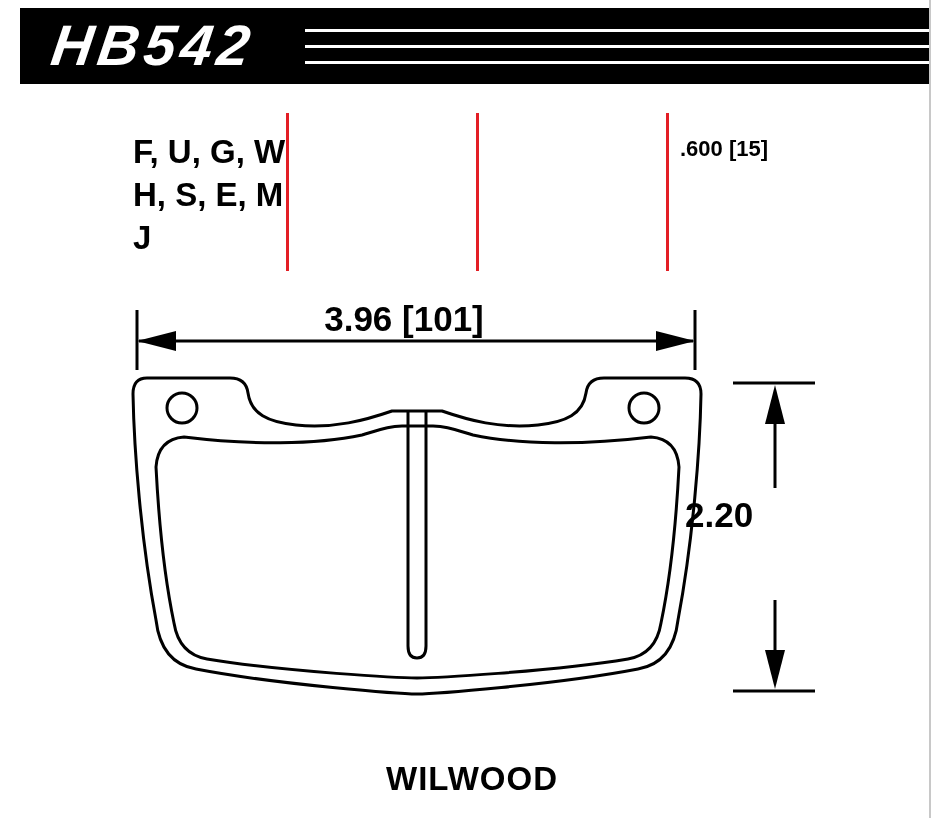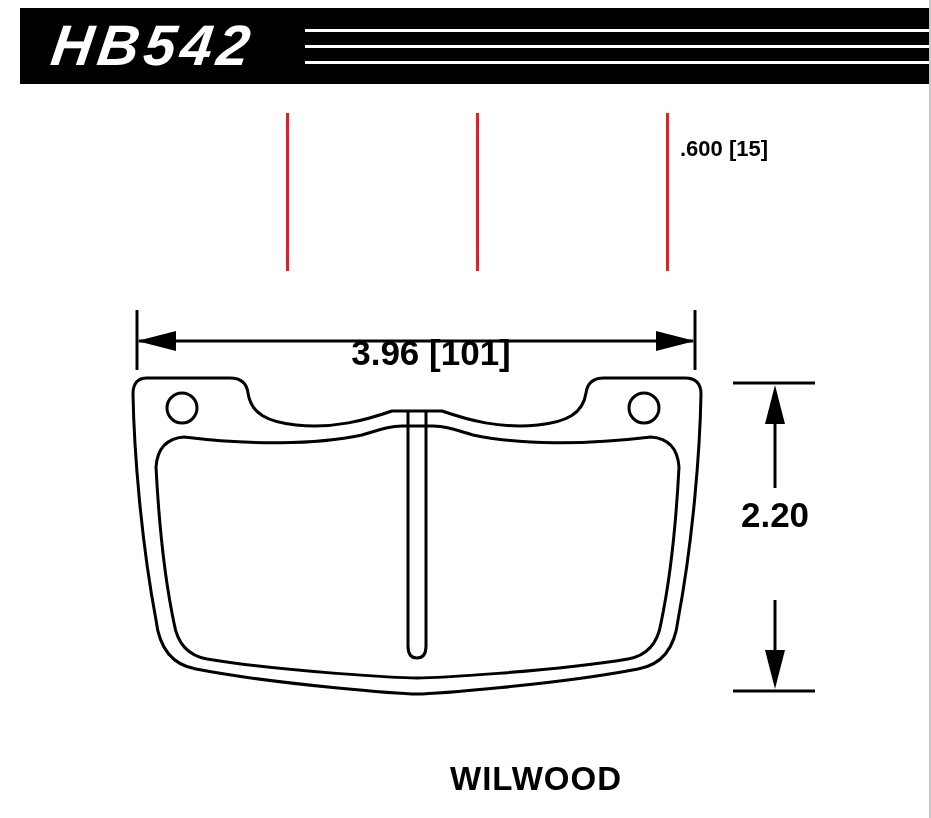--- a/index.html
+++ b/index.html
@@ -11,21 +11,21 @@
   .banner{left:20px;top:8px;right:0;height:76px;background:#000000;}
   .part-number{position:absolute;left:32px;top:0;height:76px;line-height:74px;
     color:#ffffff;font-size:57px;font-weight:bold;font-style:italic;
     letter-spacing:5px;transform:skewX(-8deg);}
   .stripe{position:absolute;height:3px;background:#ffffff;right:0;}
 
   
   .codes{left:133px;top:130px;font-size:33px;font-weight:bold;line-height:43px;color:#000;}
   .thickness{left:680px;top:136px;font-size:22px;font-weight:bold;color:#000;}
   .dim-label{font-size:35px;font-weight:bold;color:#000;}
-  .brand{left:322px;top:760px;width:300px;text-align:right;font-size:33px;
+  .brand{left:322px;top:760px;width:300px;text-align:center;font-size:33px;
     font-weight:bold;letter-spacing:1px;color:#000;}
 
   
   .redline{top:113px;width:3px;height:158px;background:#e31e25;}
 
   .edge-line{right:0;top:0;width:2px;height:818px;background:#c8c8c8;}
 
   svg{display:block;}
 </style>
 </head>
@@ -33,37 +33,42 @@
 
 <div class="sheet">
 
   <div class="abs banner">
     <span class="part-number">HB542</span>
     <div class="stripe" style="left:285px;top:21px;"></div>
     <div class="stripe" style="left:285px;top:37px;"></div>
     <div class="stripe" style="left:285px;top:53px;"></div>
   </div>
 
+  <div class="abs codes">
+    <div>F, U, G, W</div>
+    <div>H, S, E, M</div>
+    <div>J</div>
+  </div>
 
   <div class="abs redline" style="left:286px;"></div>
   <div class="abs redline" style="left:476px;"></div>
   <div class="abs redline" style="left:666px;"></div>
 
   <div class="abs thickness">.600 [15]</div>
 
   <div class="abs" style="left:130px;top:308px;">
     <svg width="580" height="70" viewBox="0 0 580 70">
       <line x1="7" y1="2" x2="7" y2="62" stroke="#000" stroke-width="3"></line>
       <line x1="565" y1="2" x2="565" y2="62" stroke="#000" stroke-width="3"></line>
       <line x1="9" y1="33" x2="563" y2="33" stroke="#000" stroke-width="3"></line>
       <polygon points="7,33 46,23 46,43" fill="#000"></polygon>
       <polygon points="565,33 526,23 526,43" fill="#000"></polygon>
     </svg>
   </div>
-  <div class="abs dim-label" style="left:311px;top:299px;width:240px;text-align:center;margin-top:34px;">3.96 [101]</div>
+  <div class="abs dim-label" style="left:284px;top:299px;width:240px;text-align:center;">3.96 [101]</div>
 
   <svg class="abs" style="left:130px;top:375px;" width="575" height="330" viewBox="0 0 575 330">
 
     <path d="M 17,3 L 100,3 Q 116,3 118,18 C 121,39 138,47 166,50
              C 204,54 236,45 262,36 L 312,36 C 338,45 370,54 408,50
              C 436,47 453,39 456,18 Q 458,3 474,3 L 555,3 Q 571,3 571,19
              C 570,75 563,165 548,245 Q 543,288 508,294
              C 425,310 300,319 287,319 C 274,319 149,310 66,294
              Q 31,288 26,245 C 11,165 4,75 3,19 Q 3,3 17,3 Z" fill="none" stroke="#000" stroke-width="3"></path>
 
@@ -83,21 +88,21 @@
   <div class="abs" style="left:723px;top:376px;">
     <svg width="104" height="322" viewBox="0 0 104 322">
       <line x1="10" y1="7" x2="92" y2="7" stroke="#000" stroke-width="3"></line>
       <line x1="10" y1="315" x2="92" y2="315" stroke="#000" stroke-width="3"></line>
       <line x1="52" y1="30" x2="52" y2="112" stroke="#000" stroke-width="3"></line>
       <line x1="52" y1="224" x2="52" y2="295" stroke="#000" stroke-width="3"></line>
       <polygon points="52,9 42,48 62,48" fill="#000"></polygon>
       <polygon points="52,313 42,274 62,274" fill="#000"></polygon>
     </svg>
   </div>
-  <div class="abs dim-label" style="left:723px;top:492px;width:104px;text-align:center;line-height:46px;">
+  <div class="abs dim-label" style="left:685px;top:492px;width:104px;line-height:46px;">
     <div>2.20</div>
   </div>
 
   <div class="abs brand">WILWOOD</div>
 
   <div class="abs edge-line"></div>
 
 </div>
 
 </body></html>

